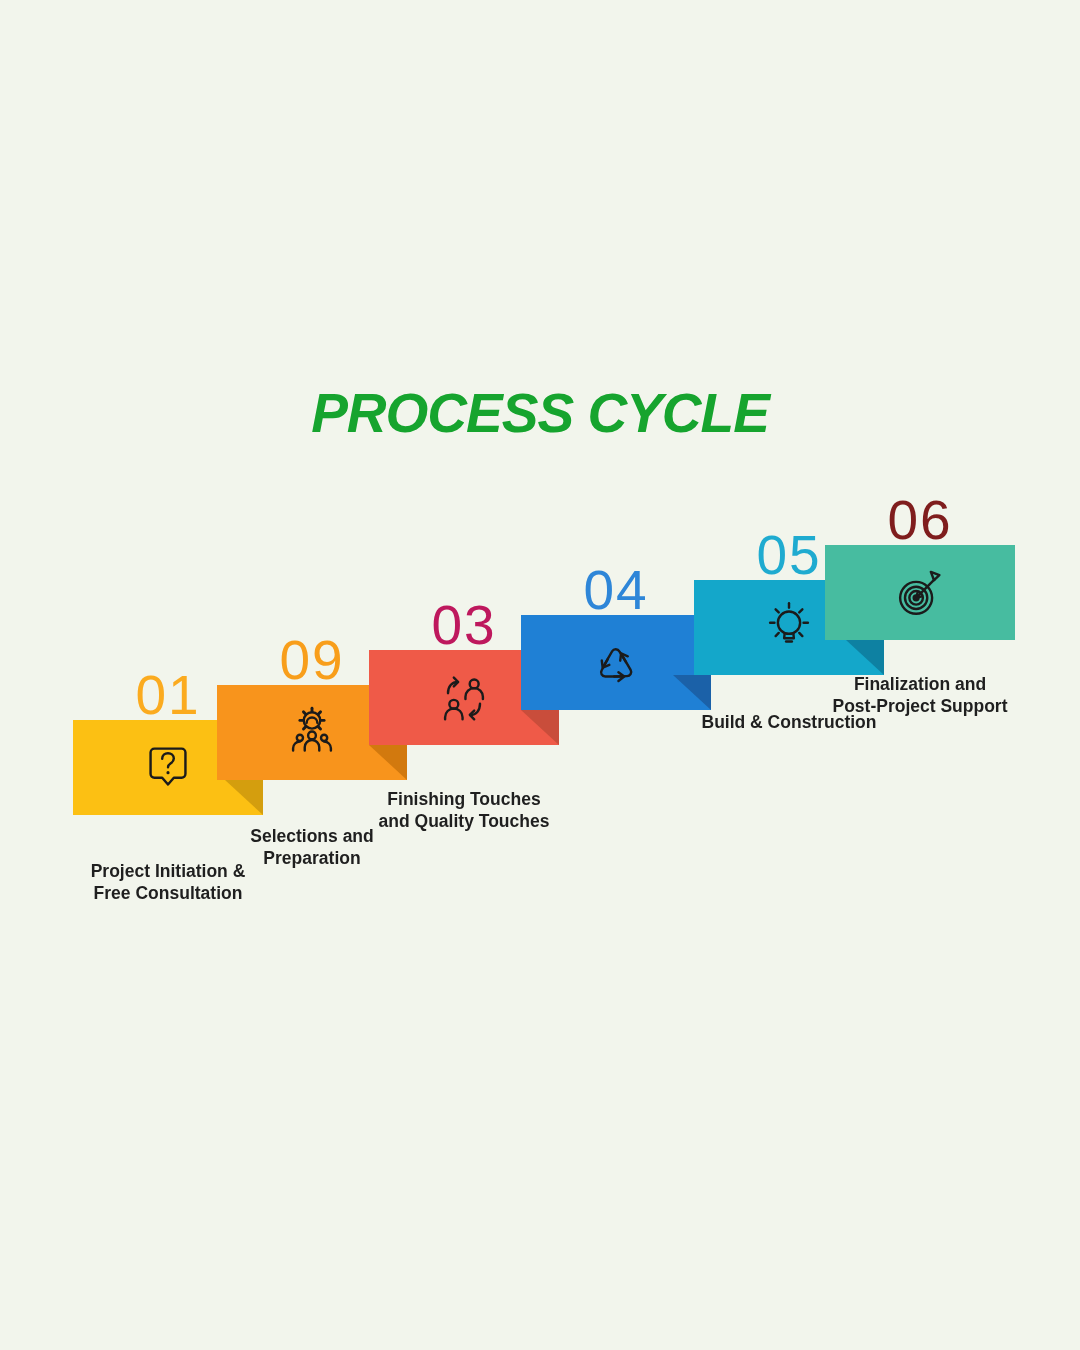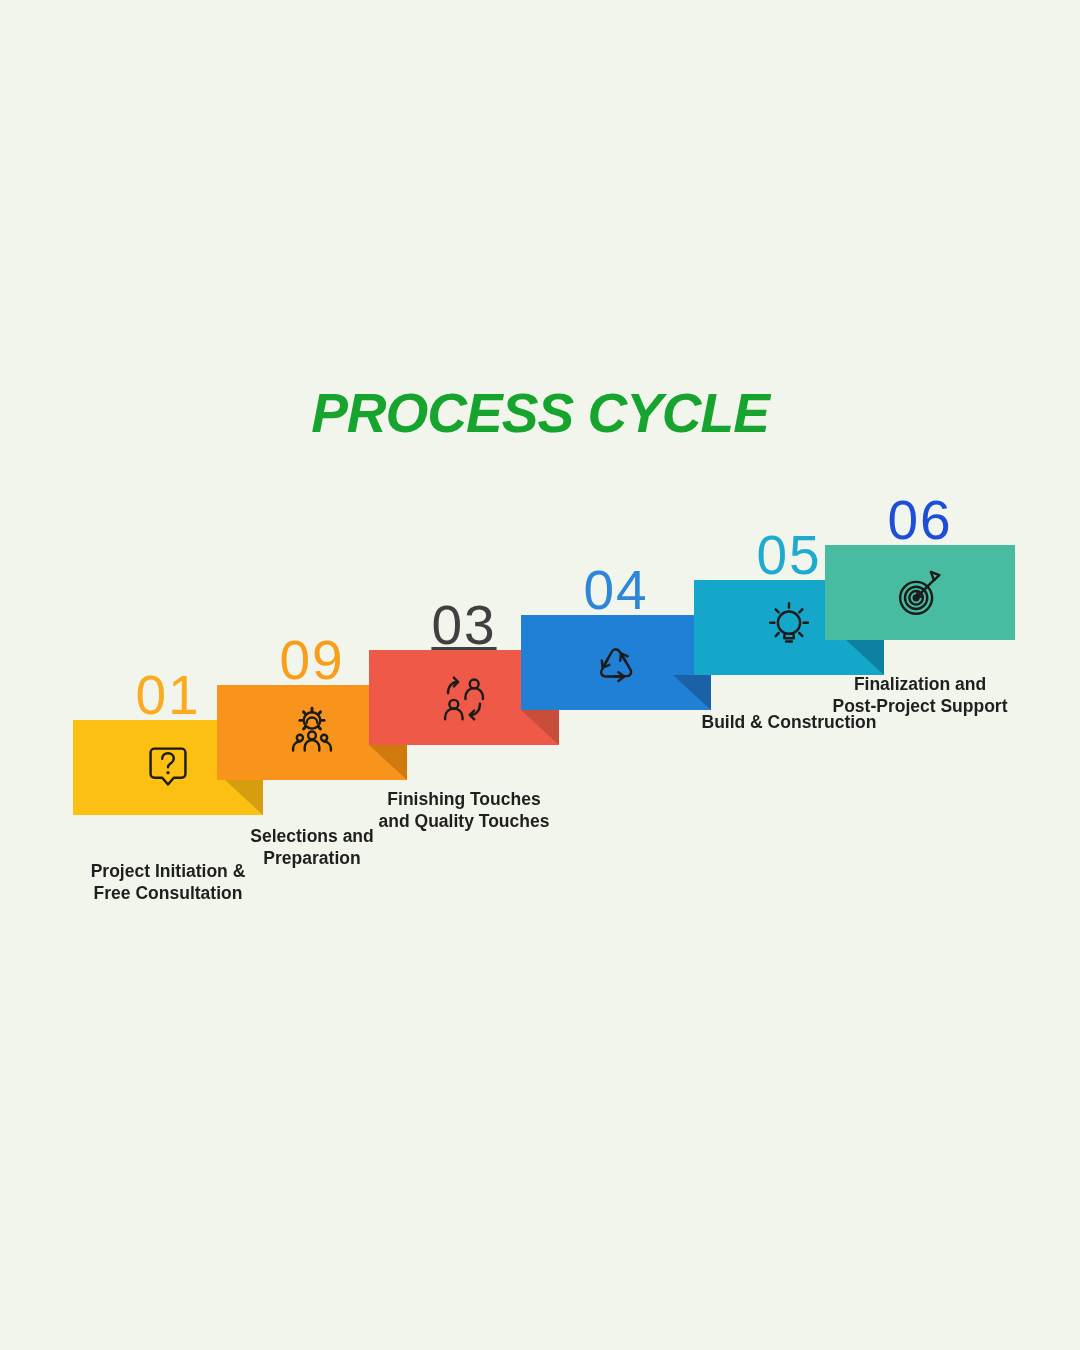--- a/index.html
+++ b/index.html
@@ -83,21 +83,21 @@
       </svg>
       <div class="step-fold" style="background: rgb(210, 121, 14);"></div>
     </div>
     <div class="step-label" style="top:140px;">
       <span>Selections and</span>
         <span>Preparation</span>
     </div>
   </div>
 
   <div class="step" style="left:369px;top:650px;">
-    <div class="step-number" style="color: #404040; text-decoration: underline;">03</div>
+    <div class="step-number" style="color: #be185d;">03</div>
     <div class="step-box" style="background: rgb(239, 90, 72);">
       <svg class="icon" viewBox="0 0 64 64">
         <circle cx="42.5" cy="17.5" r="4.6"></circle>
         <path d="M33.5 33 v-2.2 a9 9 0 0 1 18 0 V33"></path>
         <circle cx="21.5" cy="38.5" r="4.6"></circle>
         <path d="M12.5 54 v-2.2 a9 9 0 0 1 18 0 V54"></path>
         <path d="M15.5 27 c0-7 4-11.5 10-11.5"></path>
         <path d="M21.5 11 L26 15.5 L21.5 20"></path>
         <path d="M48.5 38 c0 7 -4 11.5 -10 11.5"></path>
         <path d="M42.5 45 L38 49.5 L42.5 54"></path>
@@ -142,21 +142,21 @@
       </svg>
       <div class="step-fold" style="background: rgb(14, 129, 162);"></div>
     </div>
     <div class="step-label" style="top:131px;">
       <span>Build &amp; Construction</span>
         <span></span>
     </div>
   </div>
 
   <div class="step" style="left:825px;top:545px;">
-    <div class="step-number" style="color: #1d4ed8;">06</div>
+    <div class="step-number" style="color: #7f1d1d;">06</div>
     <div class="step-box" style="background: rgb(71, 188, 160);">
       <svg class="icon" viewBox="0 0 64 64">
         <circle cx="28" cy="37" r="16.5"></circle>
         <circle cx="28" cy="37" r="11.5"></circle>
         <circle cx="28" cy="37" r="7"></circle>
         <circle cx="28" cy="37" r="2.5"></circle>
         <path d="M28 37 L47 18"></path>
         <path d="M33.8 35.4 L28 37 L29.6 31.2"></path>
         <path d="M46.5 18.8 L43.2 10.2 L52 13.6 Z"></path>
       </svg>

